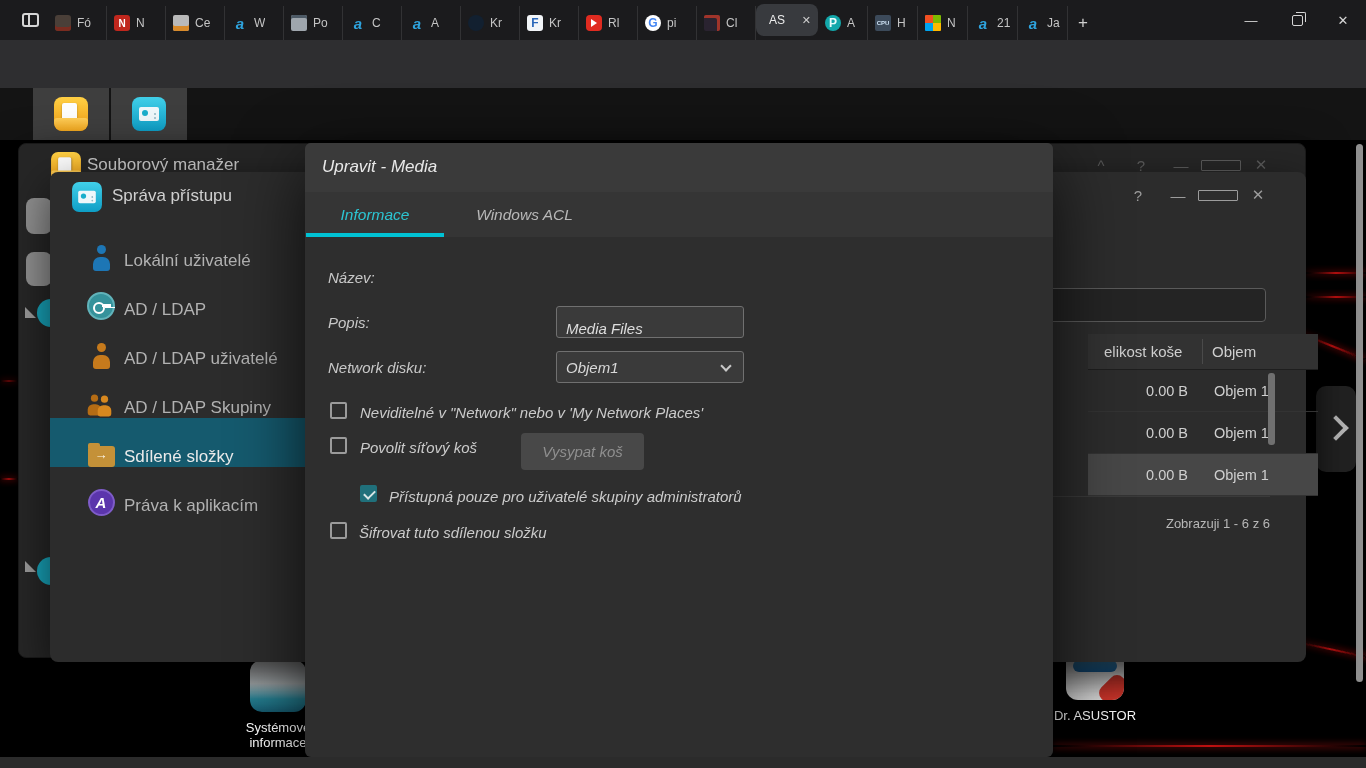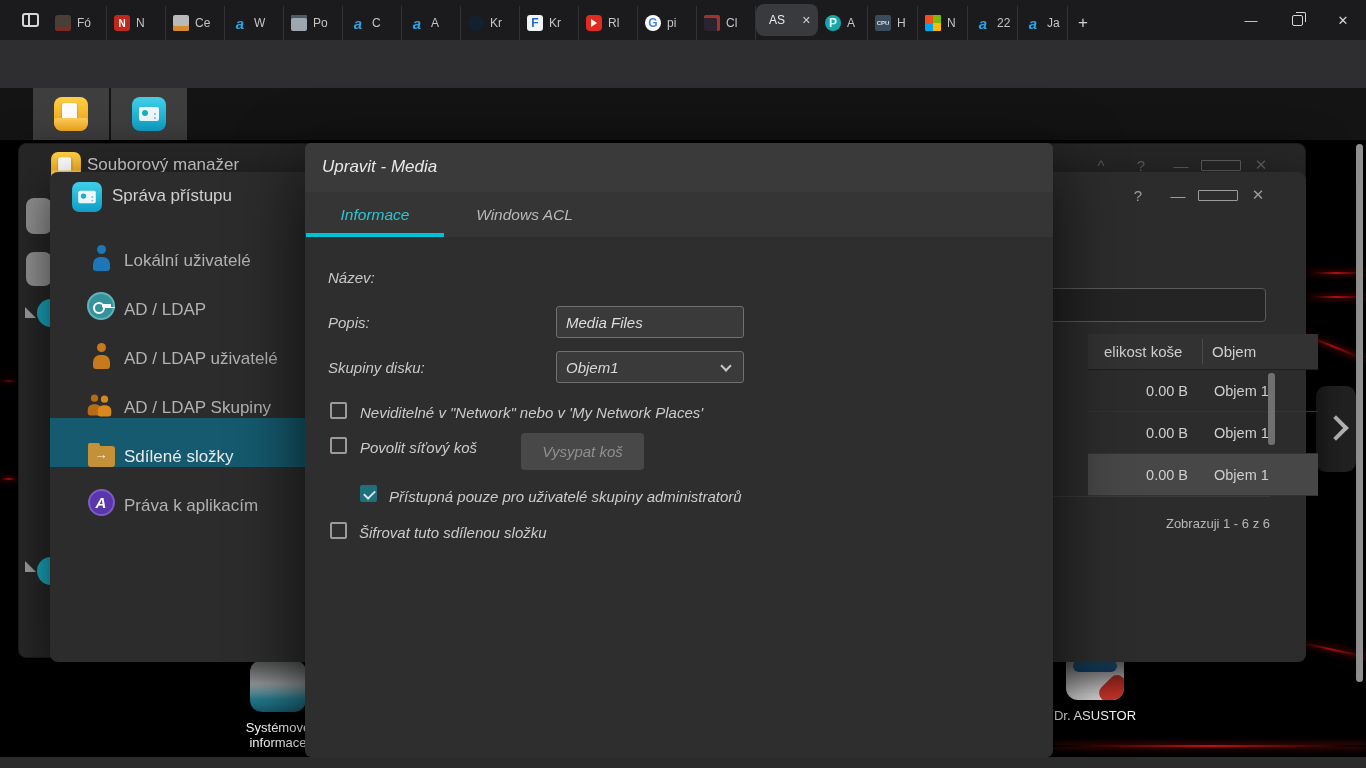--- a/index.html
+++ b/index.html
@@ -208,21 +208,21 @@
   .dlg-title { position:absolute; left:17px; top:14px; color:#e8e8e8; font-size:17px; }
   .dlg-tabs { position:absolute; left:0; top:49px; width:100%; height:45px; background:#353535; }
   .dlg-tab { position:absolute; top:0; height:45px; display:flex; align-items:center; justify-content:center; font-size:15.5px; }
   .dlg-tab.t1 { left:1px; width:138px; color:#2cc5d2; }
   .dlg-tab.t2 { left:152px; width:135px; color:#b8b8b8; }
   .dlg-underline { position:absolute; left:1px; top:90px; width:138px; height:4px; background:#00c2d4; }
   .f-label { position:absolute; left:23px; color:#c8c8c8; font-size:15px; }
   .f-input { position:absolute; left:251px; width:188px; border-radius:3px; font-size:15px; display:flex; align-items:center; }
   .in-name { top:118px; height:33px; border:2px solid #00c2d4; background:#000; padding-left:7px; color:#fff; }
   .in-name .sel { background:#1262c4; color:#fff; padding:1px 2px; }
-  .in-desc { top:163px; height:32px; border:1px solid #707070; background:#3a3a3a; padding-left:9px; color:#dedede; }
+  .in-desc { top:163px; height:32px; border:1px solid #707070; background:#3a3a3a; padding-left:9px; color:#dedede;align-items:flex-end; }
   .in-select { top:208px; height:32px; border:1px solid #707070; background:#3a3a3a; padding-left:9px; color:#d8d8d8; }
   .chev-down { position:absolute; right:13px; top:10px; width:8px; height:8px; border-left:2px solid #c8c8c8; border-bottom:2px solid #c8c8c8; transform:rotate(-45deg); }
   .cb { position:absolute; width:17px; height:17px; border:2px solid #9b9b9b; border-radius:2px; background:transparent; }
   .cb.checked { background:#20707b; border-color:#20707b; }
   .cb.checked::after { content:""; position:absolute; left:2px; top:3px; width:9px; height:5px;
                        border-left:2px solid #d9e6e6; border-bottom:2px solid #d9e6e6; transform:rotate(-45deg); }
   .cb-label { position:absolute; color:#cbcbcb; font-size:15px; }
   .dlg-btn { position:absolute; left:216px; top:290px; width:123px; height:37px; background:#484848; border-radius:4px;
              color:#8f8f8f; font-size:15px; display:flex; align-items:center; justify-content:center; }
 
@@ -297,21 +297,21 @@
       <div class="tab sm">
           <span class="fav fav-cpu">CPU</span>
           <span class="lbl">H</span>
         </div>
       <div class="tab sm">
           <span class="fav fav-ms"></span>
           <span class="lbl">N</span>
         </div>
       <div class="tab sm">
           <span class="fav fav-asustor">a</span>
-          <span class="lbl">22</span>
+          <span class="lbl">21</span>
         </div>
       <div class="tab sm">
           <span class="fav fav-asustor">a</span>
           <span class="lbl">Ja</span>
         </div>
       <div class="newtab">+</div>
     </div>
     <div class="wincontrols">
       <div class="wc">—</div>
       <div class="wc">
@@ -497,21 +497,21 @@
       </div>
       <div class="dlg-underline"></div>
 
       <div class="f-label" style="top:126px">Název:</div>
 
       <div class="f-label" style="top:171px">Popis:</div>
       <div class="f-input in-desc">
           <span>Media Files</span>
         </div>
 
-      <div class="f-label" style="top:216px">Skupiny disku:</div>
+      <div class="f-label" style="top:216px">Network disku:</div>
       <div class="f-input in-select">
           <span>Objem1</span>
           <span class="chev-down"></span>
         </div>
 
       <div class="cb" style="left:25px; top:259px"></div>
       <div class="cb-label" style="left:55px; top:261px">Neviditelné v "Network" nebo v 'My Network Places'</div>
 
       <div class="cb" style="left:25px; top:294px"></div>
       <div class="cb-label" style="left:55px; top:296px">Povolit síťový koš</div>

